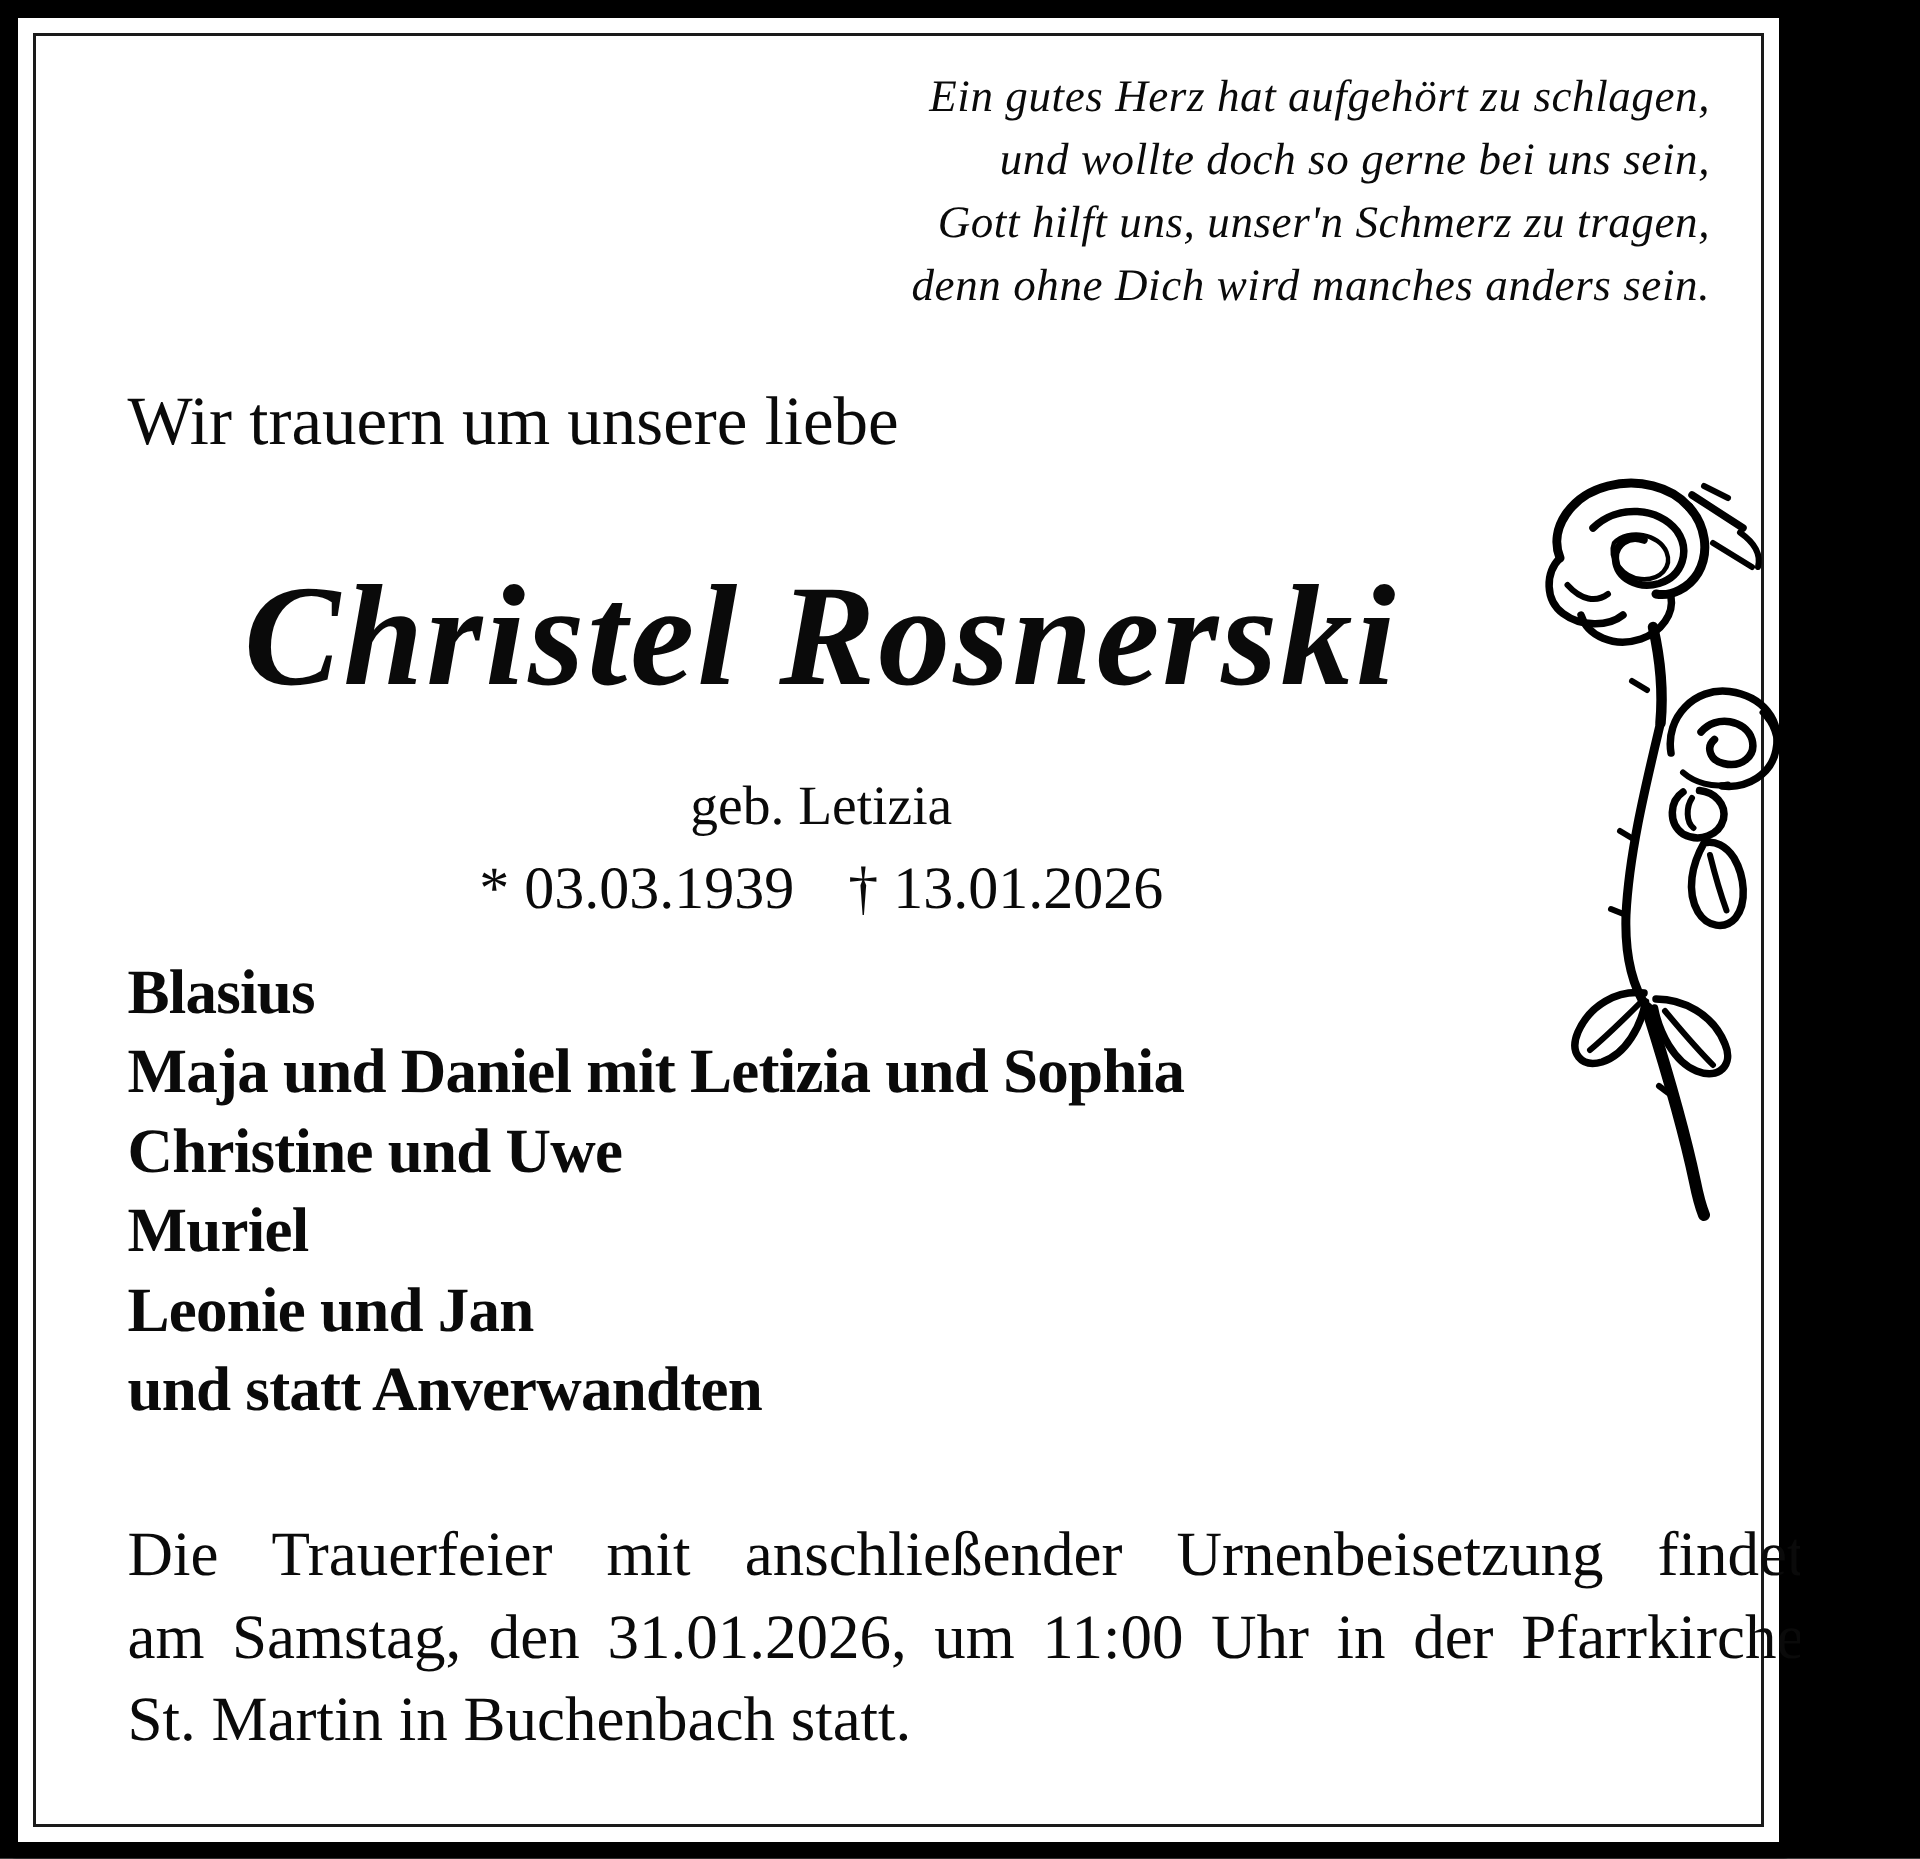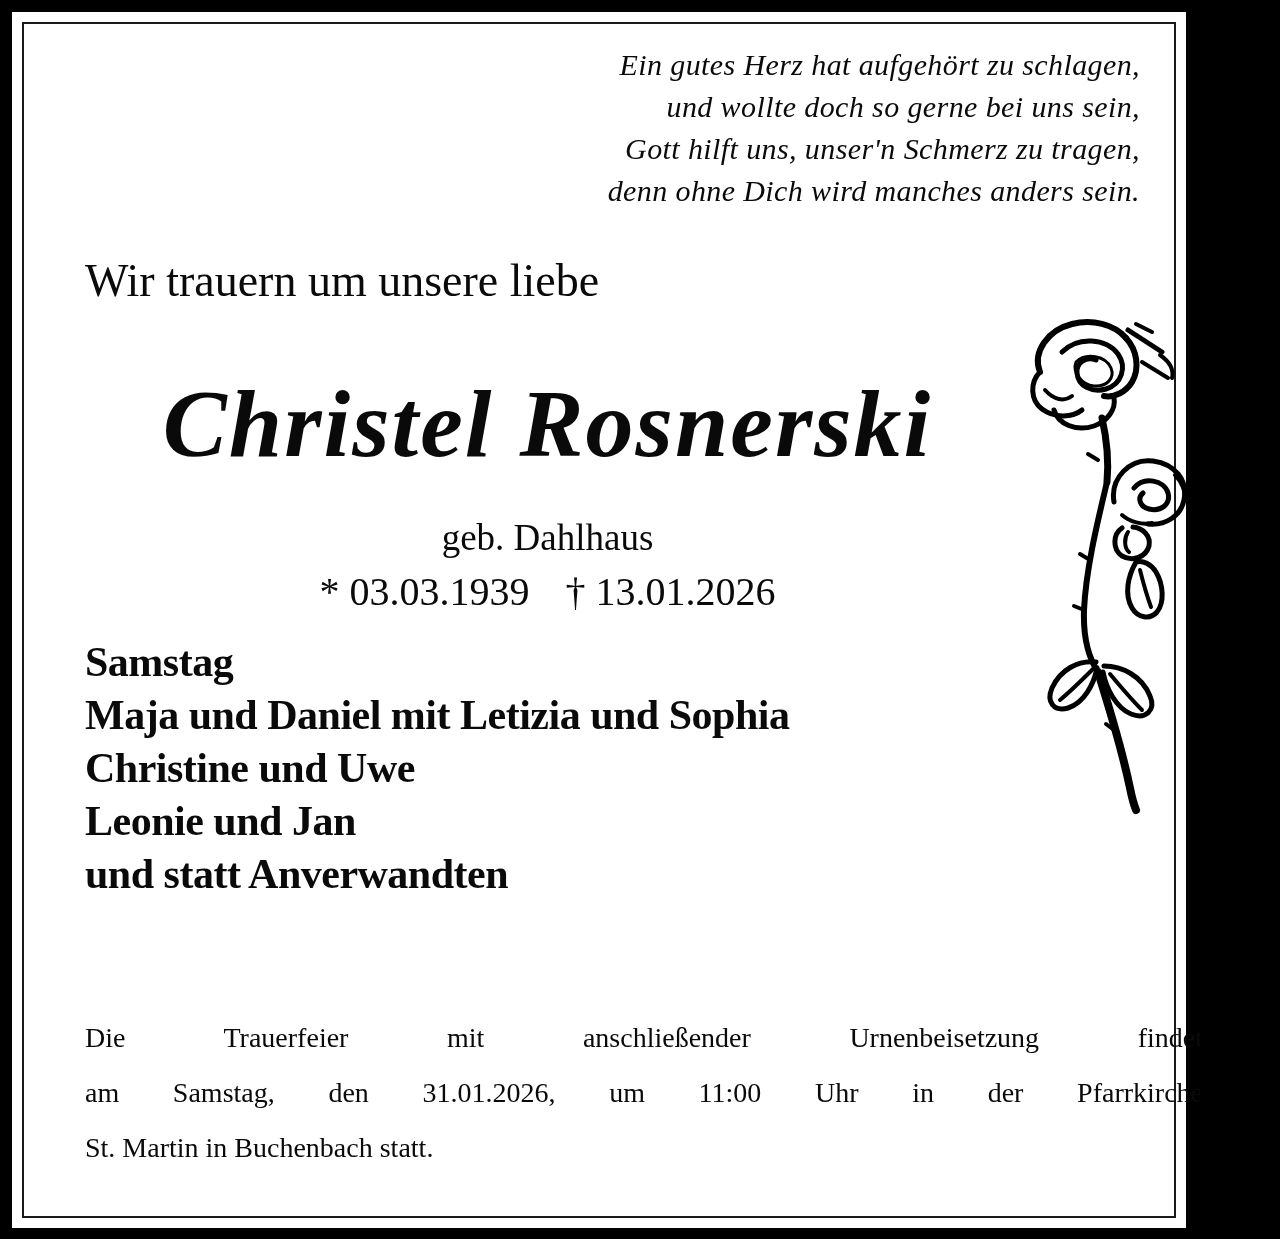--- a/index.html
+++ b/index.html
@@ -70,21 +70,21 @@
     left: 85px; top: 636px;
     font-size: 42px;
     font-weight: bold;
     line-height: 53px;
     letter-spacing: -0.5px;
     z-index: 2;
   }
   .funeral {
     position: absolute;
     left: 85px; top: 1010px; width: 1118px;
-    font-size: 28px;
+    font-size: 42px;
     line-height: 55px;
     z-index: 2;
   }
   .funeral .just { text-align: justify; text-align-last: justify; }
   .rose {
     position: absolute;
     left: 1010px; top: 310px;
     z-index: 1;
   }
   .rose path { stroke: #000; fill: none; stroke-linecap: round; stroke-linejoin: round; }
@@ -101,30 +101,31 @@
     <div>Ein gutes Herz hat aufgehört zu schlagen,</div>
     <div>und wollte doch so gerne bei uns sein,</div>
     <div>Gott hilft uns, unser'n Schmerz zu tragen,</div>
     <div>denn ohne Dich wird manches anders sein.</div>
   </div>
 
   <div class="intro">Wir trauern um unsere liebe</div>
 
   <div class="name">Christel Rosnerski</div>
 
-  <div class="maiden">geb. Dahlhaus</div>
+  <div class="maiden">geb. Letizia</div>
 
   <div class="dates">
     <span class="birth">* 03.03.1939</span><span class="death">† 13.01.2026</span>
   </div>
 
   <div class="mourners">
-    <div>Samstag</div>
+    <div>Blasius</div>
     <div>Maja und Daniel mit Letizia und Sophia</div>
     <div>Christine und Uwe</div>
+    <div>Muriel</div>
     <div>Leonie und Jan</div>
     <div>und statt Anverwandten</div>
   </div>
 
   <div class="funeral">
     <div class="just">Die Trauerfeier mit anschließender Urnenbeisetzung findet</div>
     <div class="just">am Samstag, den 31.01.2026, um 11:00 Uhr in der Pfarrkirche</div>
     <div>St. Martin in Buchenbach statt.</div>
   </div>
 

